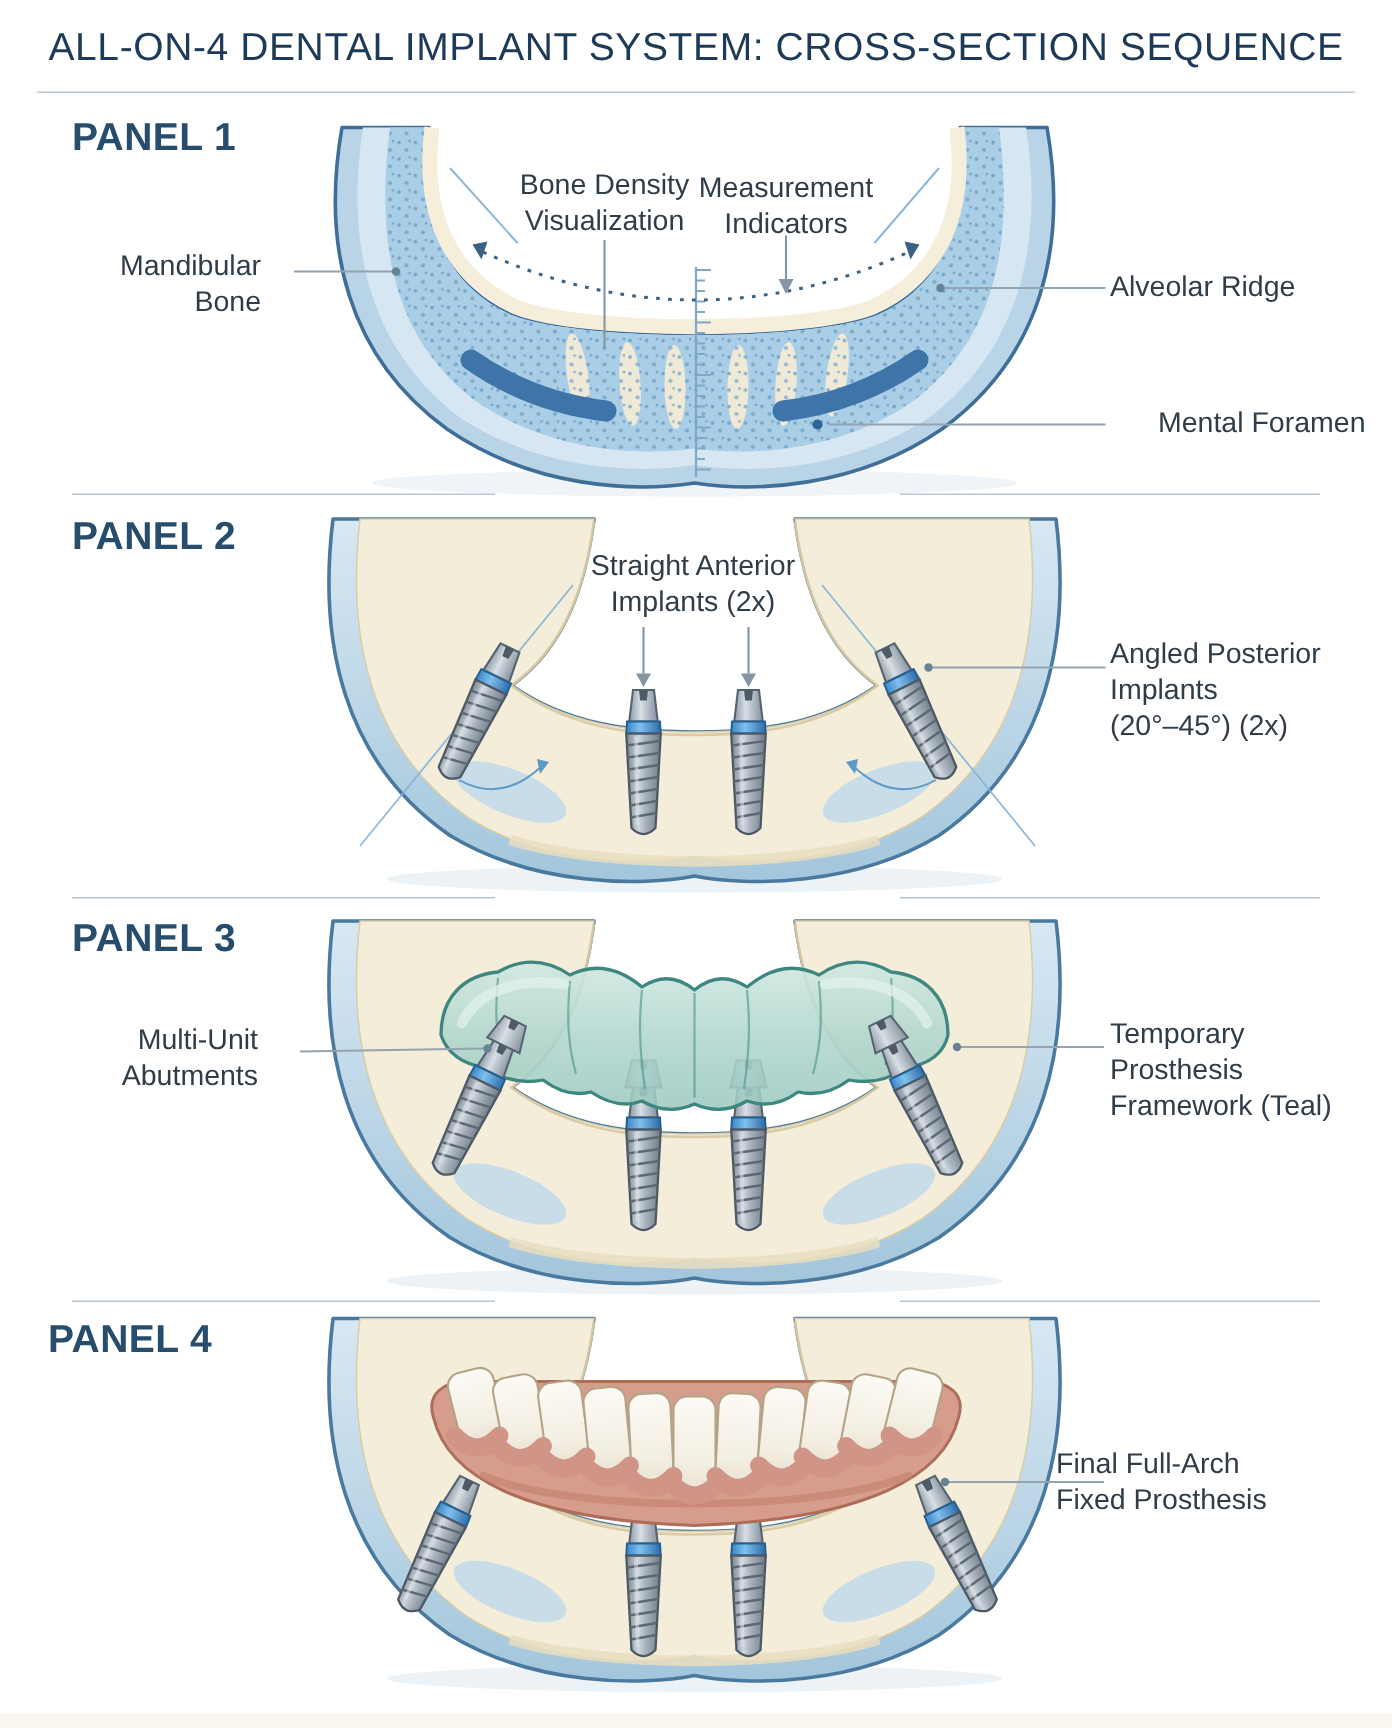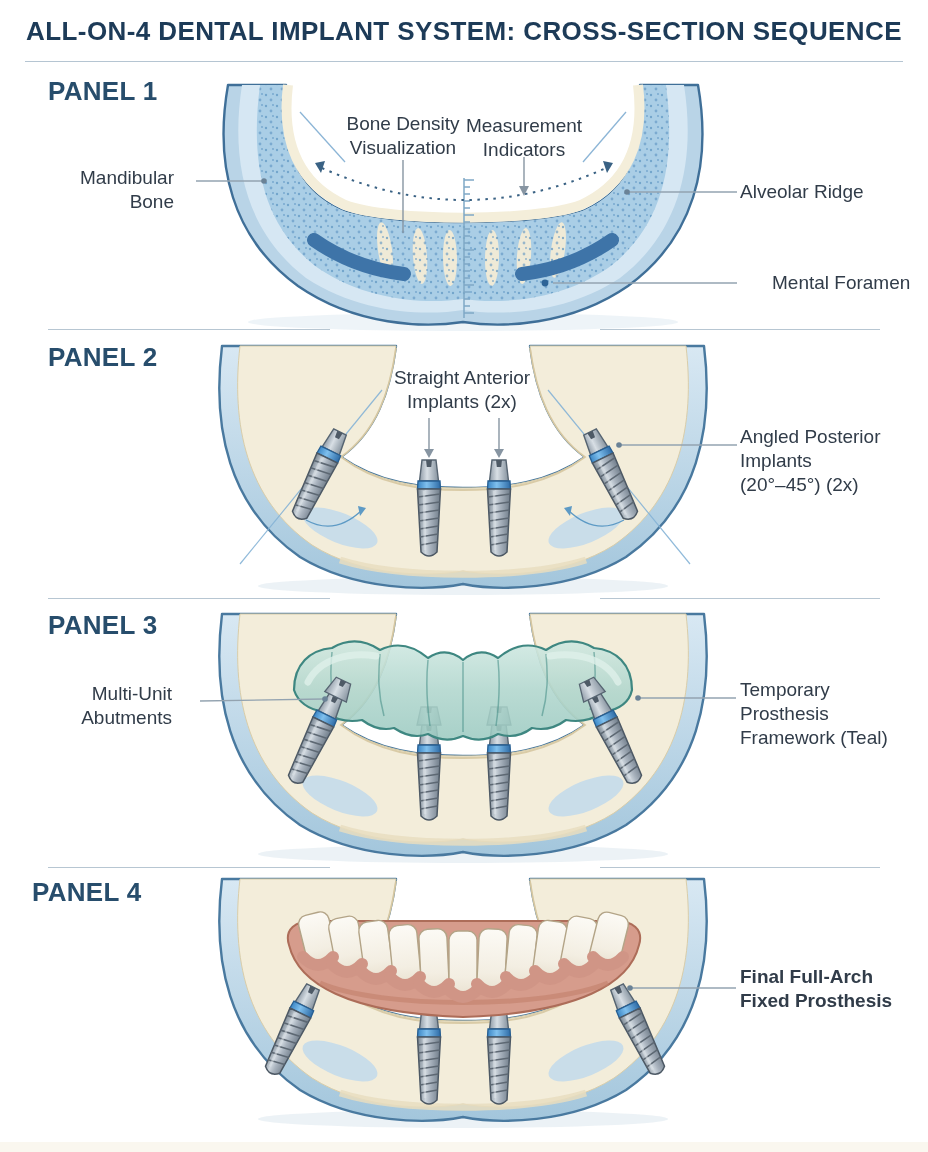--- a/index.html
+++ b/index.html
@@ -1,19 +1,19 @@
 <!DOCTYPE html>
 <html><head>
 <meta charset="utf-8">
 <style>
   html,body{margin:0;padding:0;background:#fff;}
   .page{position:relative;width:928px;height:1152px;background:#fff;overflow:hidden;
         font-family:"Liberation Sans",sans-serif;}
   .title{position:absolute;top:16px;left:0;width:928px;text-align:center;
-         font-size:26px;font-weight:700;letter-spacing:.4px;color:#1d3b58;}
+         font-size:26px;font-weight:400;letter-spacing:.4px;color:#1d3b58;}
   .title-rule{position:absolute;top:61px;left:25px;width:878px;height:1px;background:#b5c5d2;}
   .panel{position:absolute;left:0;width:912px;}
   .panel svg{position:absolute;left:0;top:0;}
   .plabel{position:absolute;font-size:26px;line-height:30px;font-weight:600;
           color:#274d6c;letter-spacing:.3px;}
   .ann{position:absolute;font-size:19px;line-height:24px;color:#313c49;white-space:pre-line;}
   .ann.right{text-align:right;}
   .ann.center{text-align:center;}
   .div-seg{position:absolute;height:1px;background:#b7c6d2;}
   .footband{position:absolute;left:0;top:1142px;width:928px;height:10px;background:#f8f4e9;opacity:.75;}
@@ -270,18 +270,18 @@
             <path d="M506,112 Q521,128 536,112"></path>
           <path d="M535,106 Q550,122 565,106"></path>
             <path d="M564,99 Q579,115 594,99"></path>
           <path d="M593,92 Q608,108 623,92"></path>
         </g>
       </g>
       <path d="M632,123 L736,123" stroke="#93a3b0" stroke-width="1.4"></path>
       <circle cx="630" cy="123" r="2.8" fill="#6a8296"></circle>
     </svg>
     <div class="plabel" style="left:32px;top:12px;">PANEL 4</div>
-    <div class="ann" style="left:740px;top:100px;font-weight:bold;">Final Full-Arch
+    <div class="ann" style="left:704px;top:100px;">Final Full-Arch
 Fixed Prosthesis</div>
   </div>
 
   <div class="footband"></div>
 </div>
 
 </body></html>

